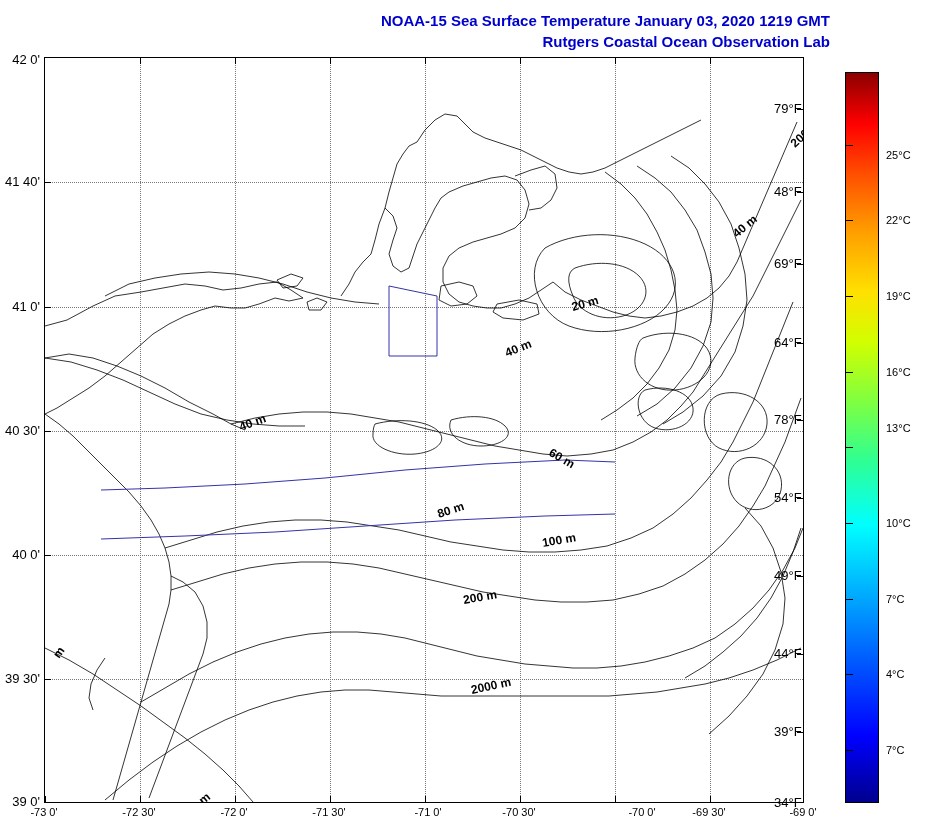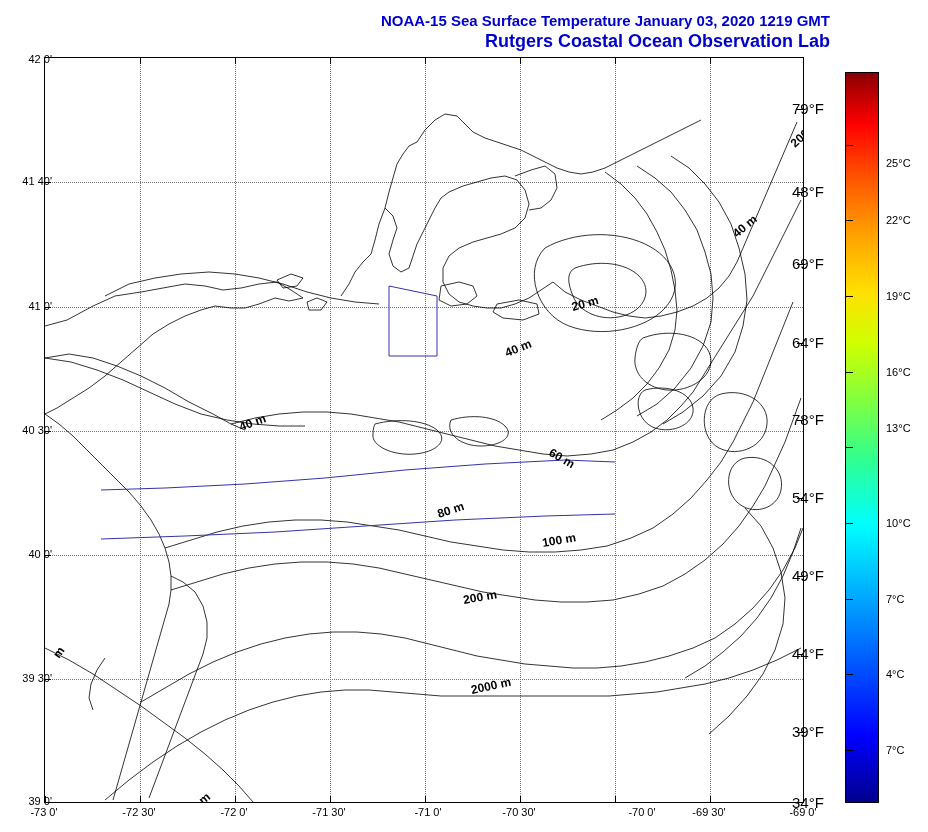--- a/index.html
+++ b/index.html
@@ -22,21 +22,21 @@
     position: absolute;
     left: 0;
     top: 10px;
     width: 830px;
     text-align: right;
     color: #0000cc;
     font-weight: bold;
     font-size: 15px;
     line-height: 21px;
   }
-  .title-line2 { font-size: 18px; }
+  .title-line2 { font-size: 15px; }
 
   
   .plot {
     position: absolute;
     left: 44px;
     top: 57px;
     width: 760px;
     height: 746px;
     border: 1px solid #000;
     box-sizing: border-box;
@@ -92,30 +92,30 @@
   .xlabel {
     position: absolute;
     top: 806px;
     font-size: 11px;
     color: #000;
     transform: translateX(-50%);
     white-space: nowrap;
   }
   .ylabel-left {
     position: absolute;
-    left: 52px;
-    font-size: 11px;
+    left: 40px;
+    font-size: 13px;
     color: #000;
     transform: translate(-100%, -50%);
     white-space: nowrap;
   }
   .ylabel-right {
     position: absolute;
-    left: 792px;
-    font-size: 15px;
+    left: 774px;
+    font-size: 13px;
     color: #000;
     transform: translateY(-50%);
     white-space: nowrap;
   }
   
   .cbar {
     position: absolute;
     left: 845px;
     top: 72px;
     width: 34px;
@@ -372,21 +372,21 @@
   <div class="cbar-tick" style="top:145px"></div>
   <div class="cbar-tick" style="top:220px"></div>
   <div class="cbar-tick" style="top:296px"></div>
   <div class="cbar-tick" style="top:372px"></div>
   <div class="cbar-tick" style="top:447px"></div>
   <div class="cbar-tick" style="top:523px"></div>
   <div class="cbar-tick" style="top:599px"></div>
   <div class="cbar-tick" style="top:674px"></div>
   <div class="cbar-tick" style="top:750px"></div>
 
-  <div class="cbar-label" style="top:163px">25°C</div>
+  <div class="cbar-label" style="top:155px">25°C</div>
   <div class="cbar-label" style="top:220px">22°C</div>
   <div class="cbar-label" style="top:296px">19°C</div>
   <div class="cbar-label" style="top:372px">16°C</div>
   <div class="cbar-label" style="top:428px">13°C</div>
   <div class="cbar-label" style="top:523px">10°C</div>
   <div class="cbar-label" style="top:599px">7°C</div>
   <div class="cbar-label" style="top:674px">4°C</div>
   <div class="cbar-label" style="top:750px">7°C</div>
 
 </div>

